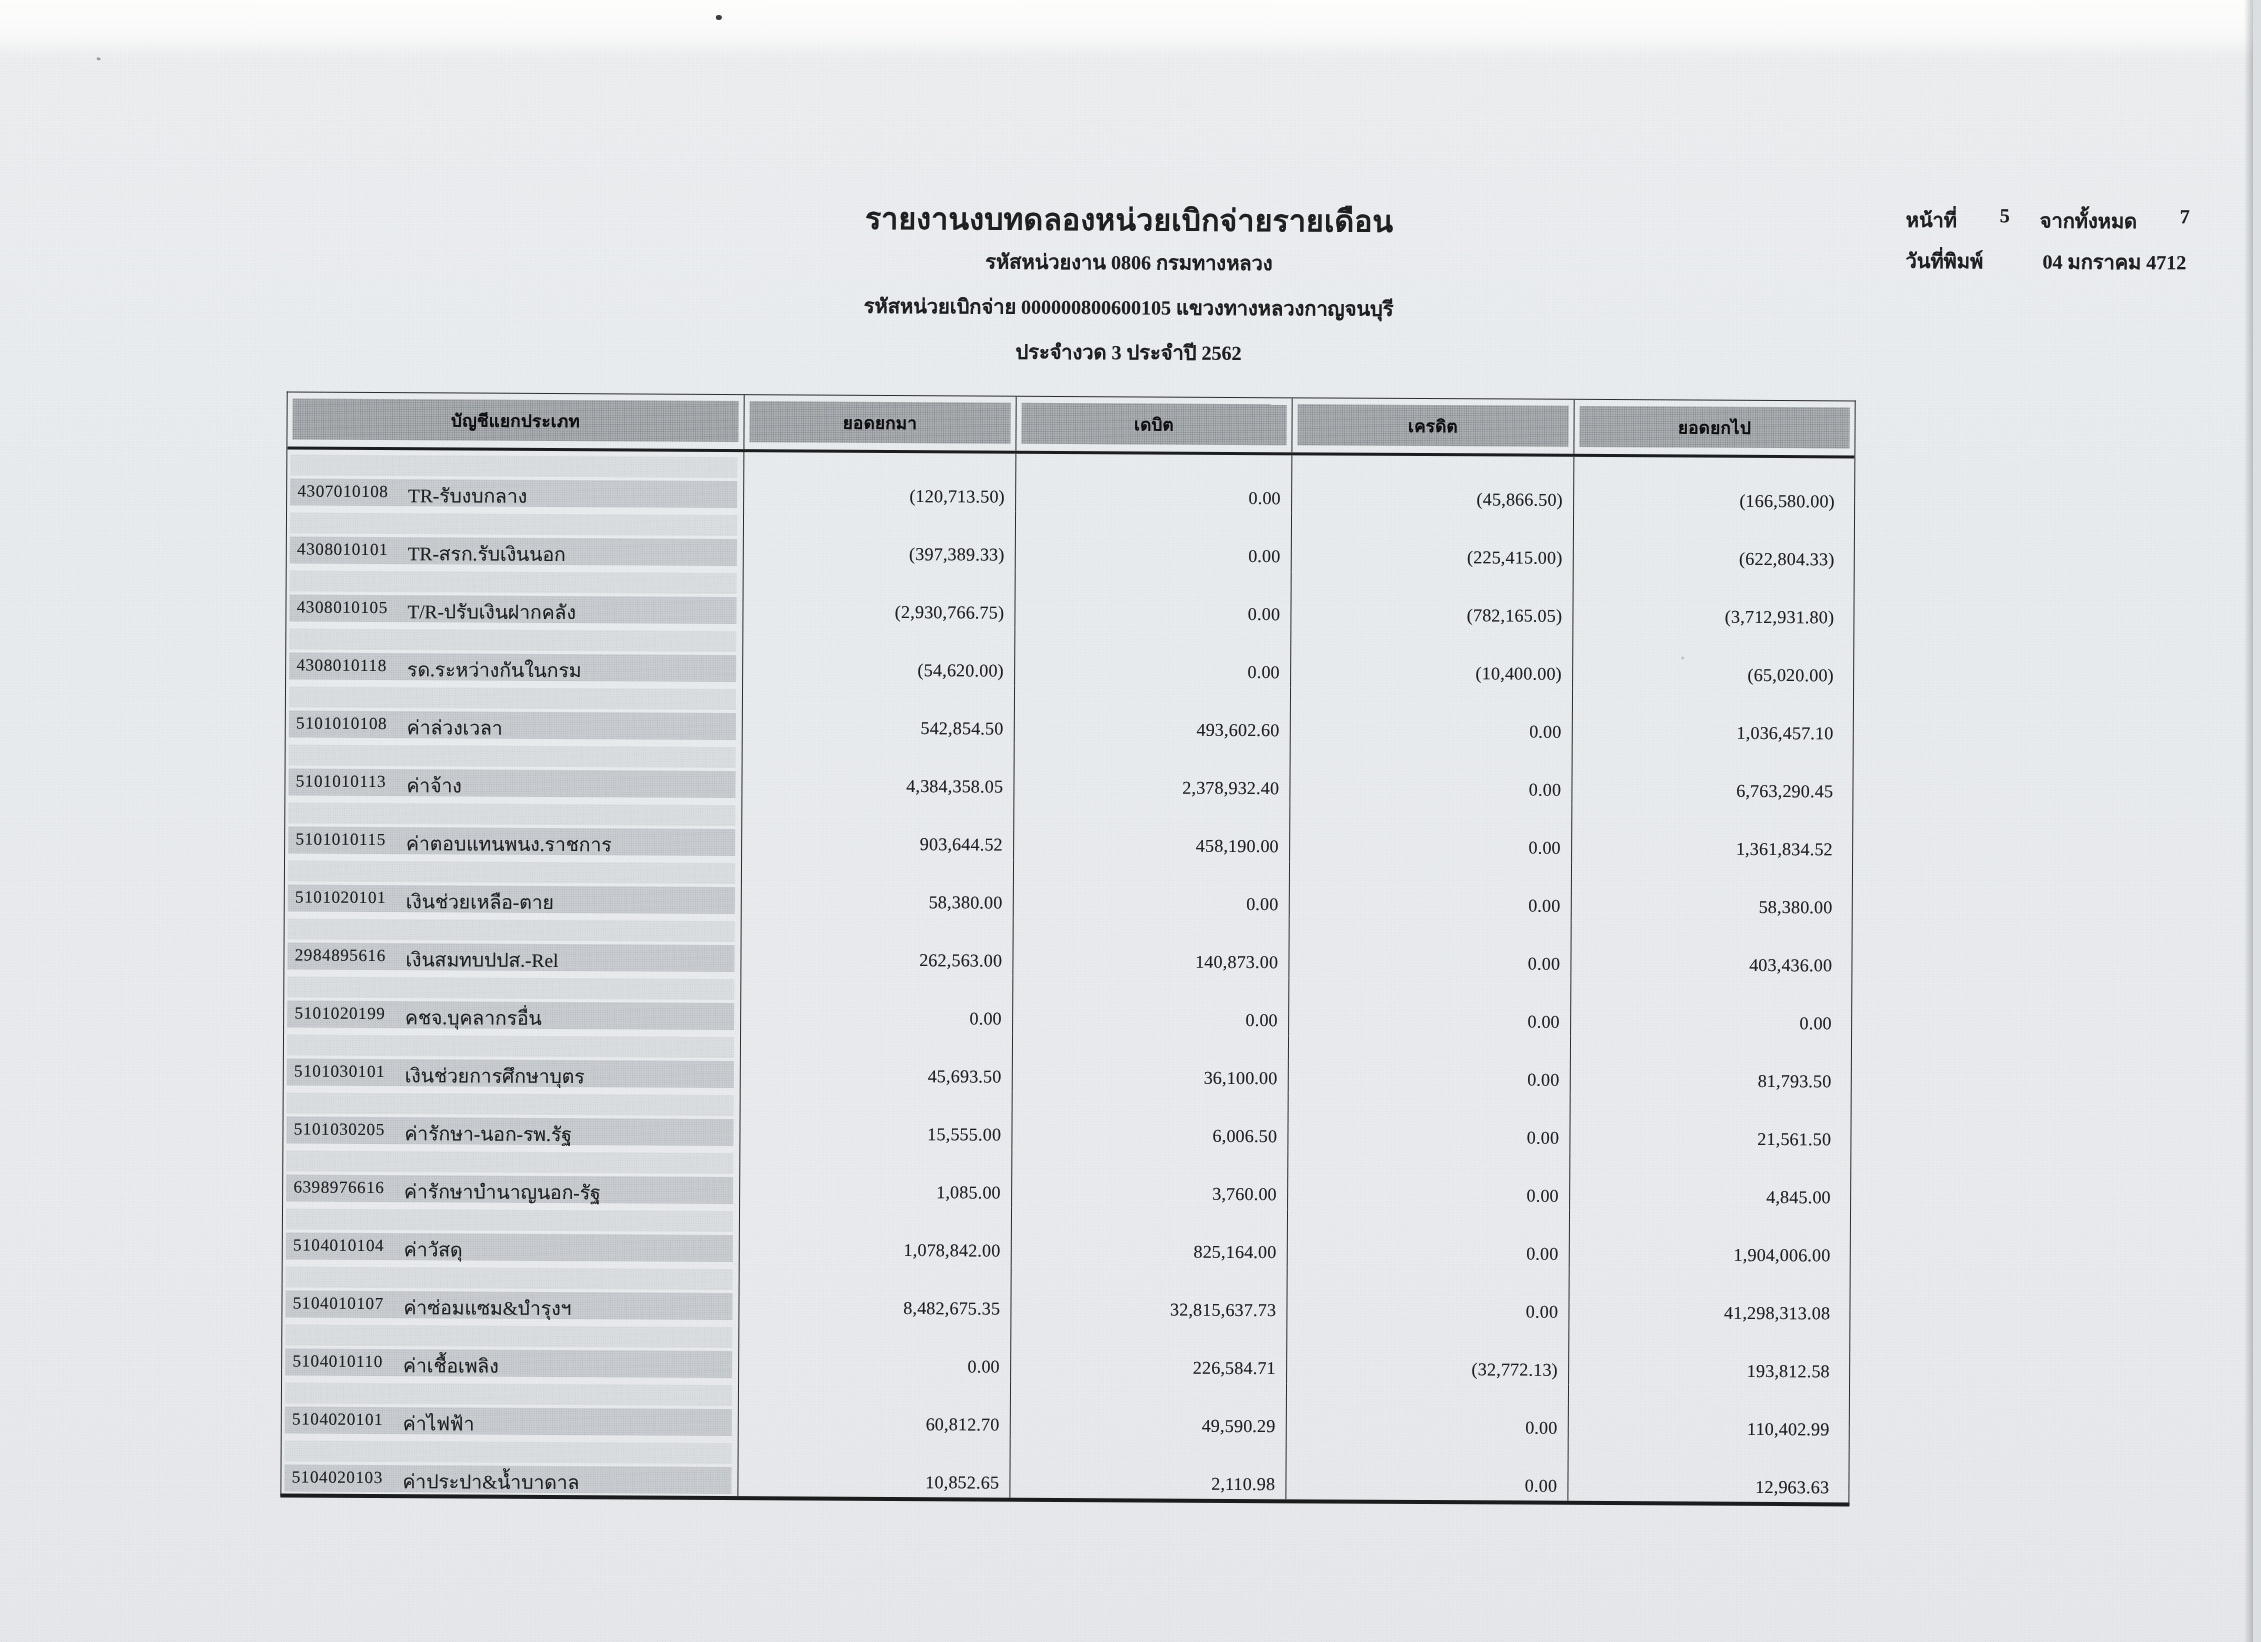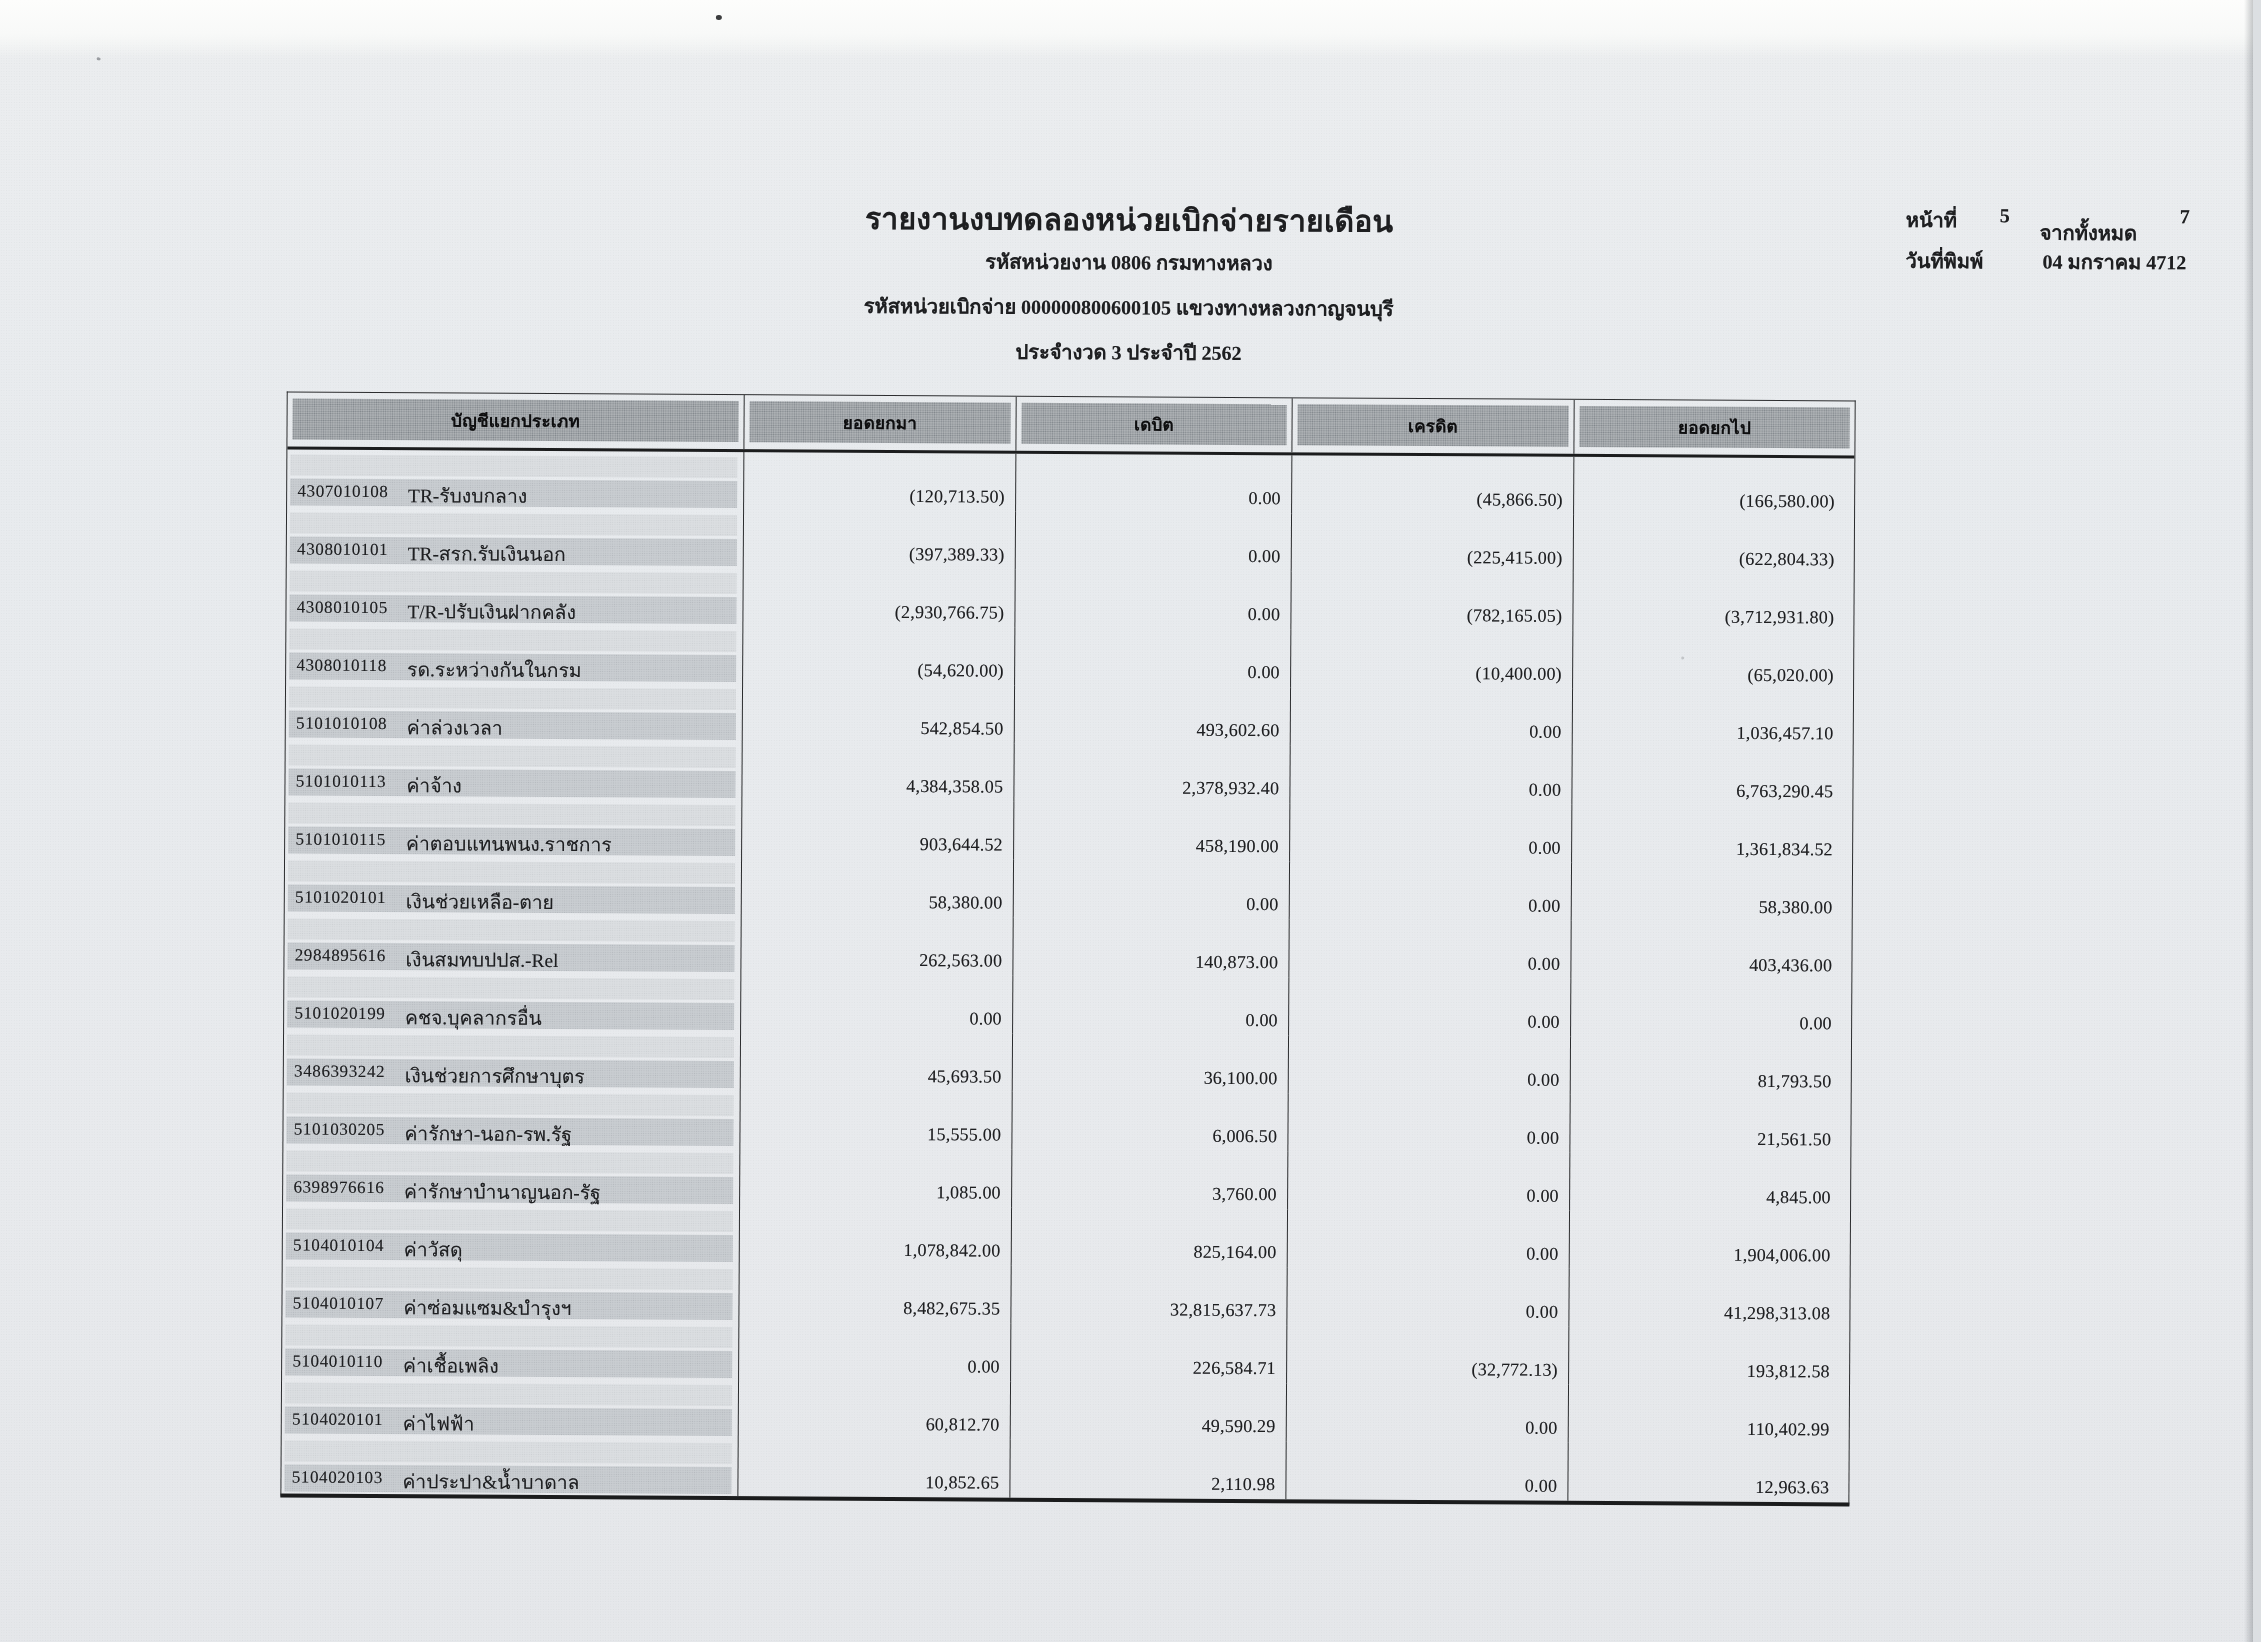--- a/index.html
+++ b/index.html
@@ -42,21 +42,21 @@
              font-size: 20px; font-weight: 600; }
   .sub1 { top: 245px; }
   .sub2 { top: 290px; }
   .sub3 { top: 335px; }
 
   .page-info { position: absolute; left: 1907px; top: 198px; width: 309px;
                font-size: 20px; font-weight: 600; }
   .page-info span { position: absolute; white-space: nowrap; }
   .pi-a { left: 0;    top: 0; }
   .pi-b { left: 85px; top: 0; width: 28px; text-align: center; }
-  .pi-c { left: 134px; top: 12px; }
+  .pi-c { left: 134px; top: 0; }
   .pi-d { left: 265px; top: 0; width: 28px; text-align: center; }
   .pi-e { left: 0;    top: 41px; }
   .pi-f { left: 137px; top: 41px; }
 
   
   .gl-table {
     position: absolute; left: 289px; top: 395px; width: 1569px;
     box-sizing: border-box;
     border: 1.9px solid #2c2d2f; border-bottom: 4.5px solid #1b1c1d;
   }
@@ -339,21 +339,21 @@
     </div>
     <div class="cell c5">
       <span class="val">0.00</span>
     </div>
   </div>
 
   <div class="row">
     <div class="cell c1">
       <span class="band band-light"></span>
       <span class="band band-dark"></span>
-      <span class="code">3486393242</span>
+      <span class="code">5101030101</span>
       <span class="name">เงินช่วยการศึกษาบุตร</span>
     </div>
     <div class="cell c2">
       <span class="val">45,693.50</span>
     </div>
     <div class="cell c3">
       <span class="val">36,100.00</span>
     </div>
     <div class="cell c4">
       <span class="val">0.00</span>

